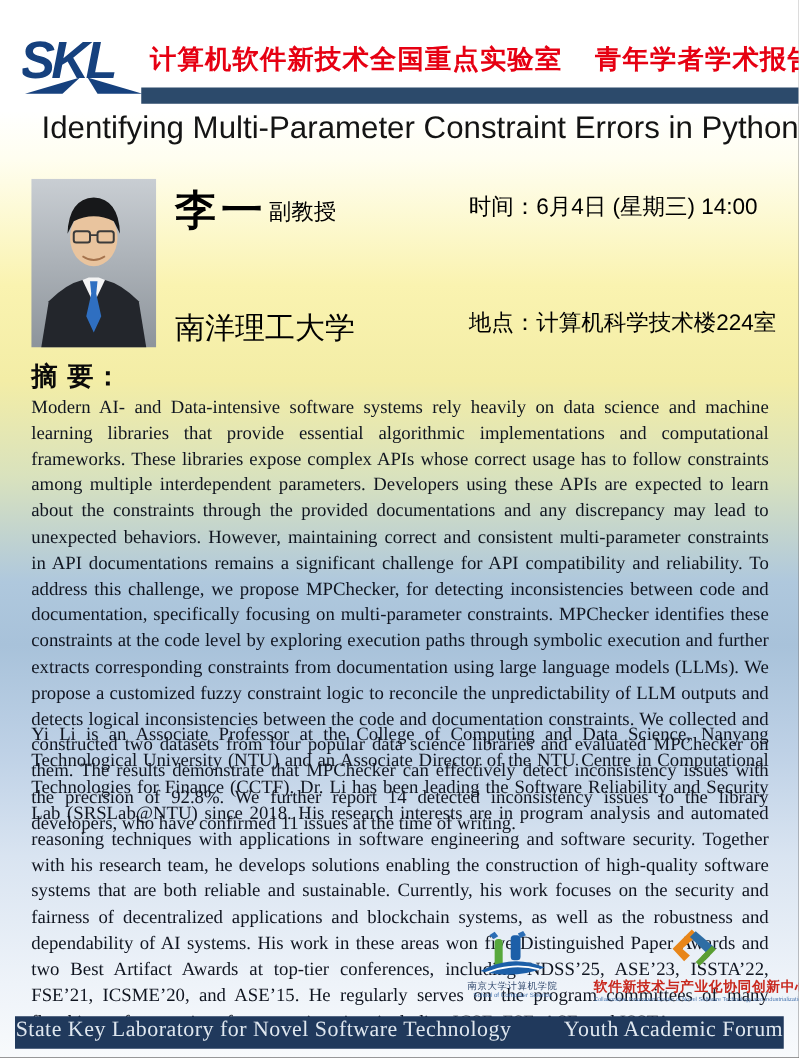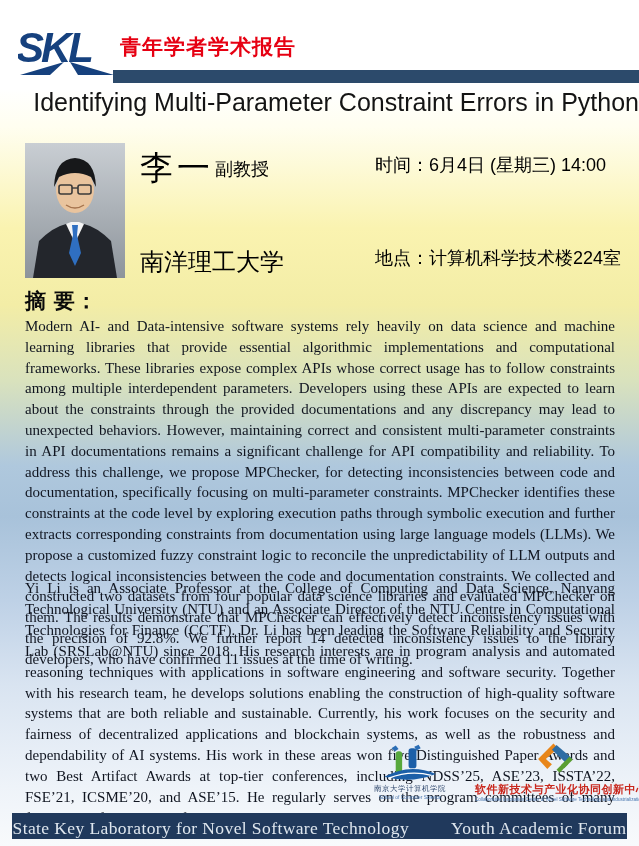--- a/index.html
+++ b/index.html
@@ -37,21 +37,21 @@
   .main-title{
     position:absolute;left:0;top:88px;width:639px;
     text-align:right;color:#141414;
     font-size:25px;line-height:29px;font-weight:400;
   }
   
   .photo{position:absolute;left:25px;top:143px;width:100px;height:135px;}
   .speaker-name{
     position:absolute;left:140px;top:146px;
     font-family:"Liberation Serif",serif;
-    font-size:33px;font-weight:normal;color:#000;
+    font-size:33px;font-weight:bold;color:#000;
     letter-spacing:4px;
   }
   .speaker-title{position:absolute;left:215px;top:157px;font-size:18px;color:#000;}
   .talk-time{position:absolute;left:375px;top:153px;font-size:18px;color:#000;}
   .speaker-affiliation{position:absolute;left:140px;top:246px;font-size:24px;color:#000;}
   .talk-location{position:absolute;left:375px;top:246px;font-size:18px;color:#000;}
   
   .section-heading{
     position:absolute;left:25px;
     font-size:21px;font-weight:bold;color:#0a0a0a;letter-spacing:1px;
@@ -72,38 +72,39 @@
   .logo-left .cn{font-size:7.5px;font-weight:normal;color:#31496e;letter-spacing:.5px;white-space:nowrap;}
   .logo-left .en{font-size:5.5px;color:#4a77b0;white-space:nowrap;transform:scale(.9);}
   .logo-right{position:absolute;left:475px;top:742px;width:160px;text-align:center;}
   .logo-right svg{width:40px;height:40px;display:block;margin:0 auto;}
   .logo-right .cn{font-size:11px;font-weight:bold;color:#c8281e;letter-spacing:.5px;white-space:nowrap;}
   .logo-right .en{font-size:4.6px;color:#4a77b0;white-space:nowrap;}
   
   .footer-bar{
     position:absolute;left:12px;top:813px;width:615px;height:26px;
     background:#20395c;
-    display:flex;align-items:flex-end;justify-content:center;gap:42px;
+    display:flex;align-items:flex-start;justify-content:center;gap:42px;
     font-family:"Liberation Serif",serif;
     font-size:17.5px;color:#dfe7ef;letter-spacing:.4px;
     white-space:nowrap;
   }
 </style>
 </head>
 <body>
 
 <div class="poster">
 
   <div class="header">
     <svg class="skl-logo" viewBox="0 0 196 112" aria-hidden="true">
       <text x="-4" y="74" font-family="Liberation Sans, sans-serif" font-size="84" font-weight="bold" font-style="italic" fill="#16417e" letter-spacing="-6">SKL</text>
       <path d="M4,100 L92,74 L64,100 Z" fill="#16417e"></path>
       <path d="M104,74 L192,100 L120,100 Z" fill="#16417e"></path>
     </svg>
     <div class="header-title">
+      <span>计算机软件新技术全国重点实验室</span>
       <span>青年学者学术报告</span>
     </div>
     <div class="header-bar"></div>
   </div>
 
   <div class="main-title">
     <div>Identifying Multi-Parameter Constraint Errors in Python</div>
   </div>
 
   <svg class="photo" viewBox="0 0 100 135" aria-hidden="true">

